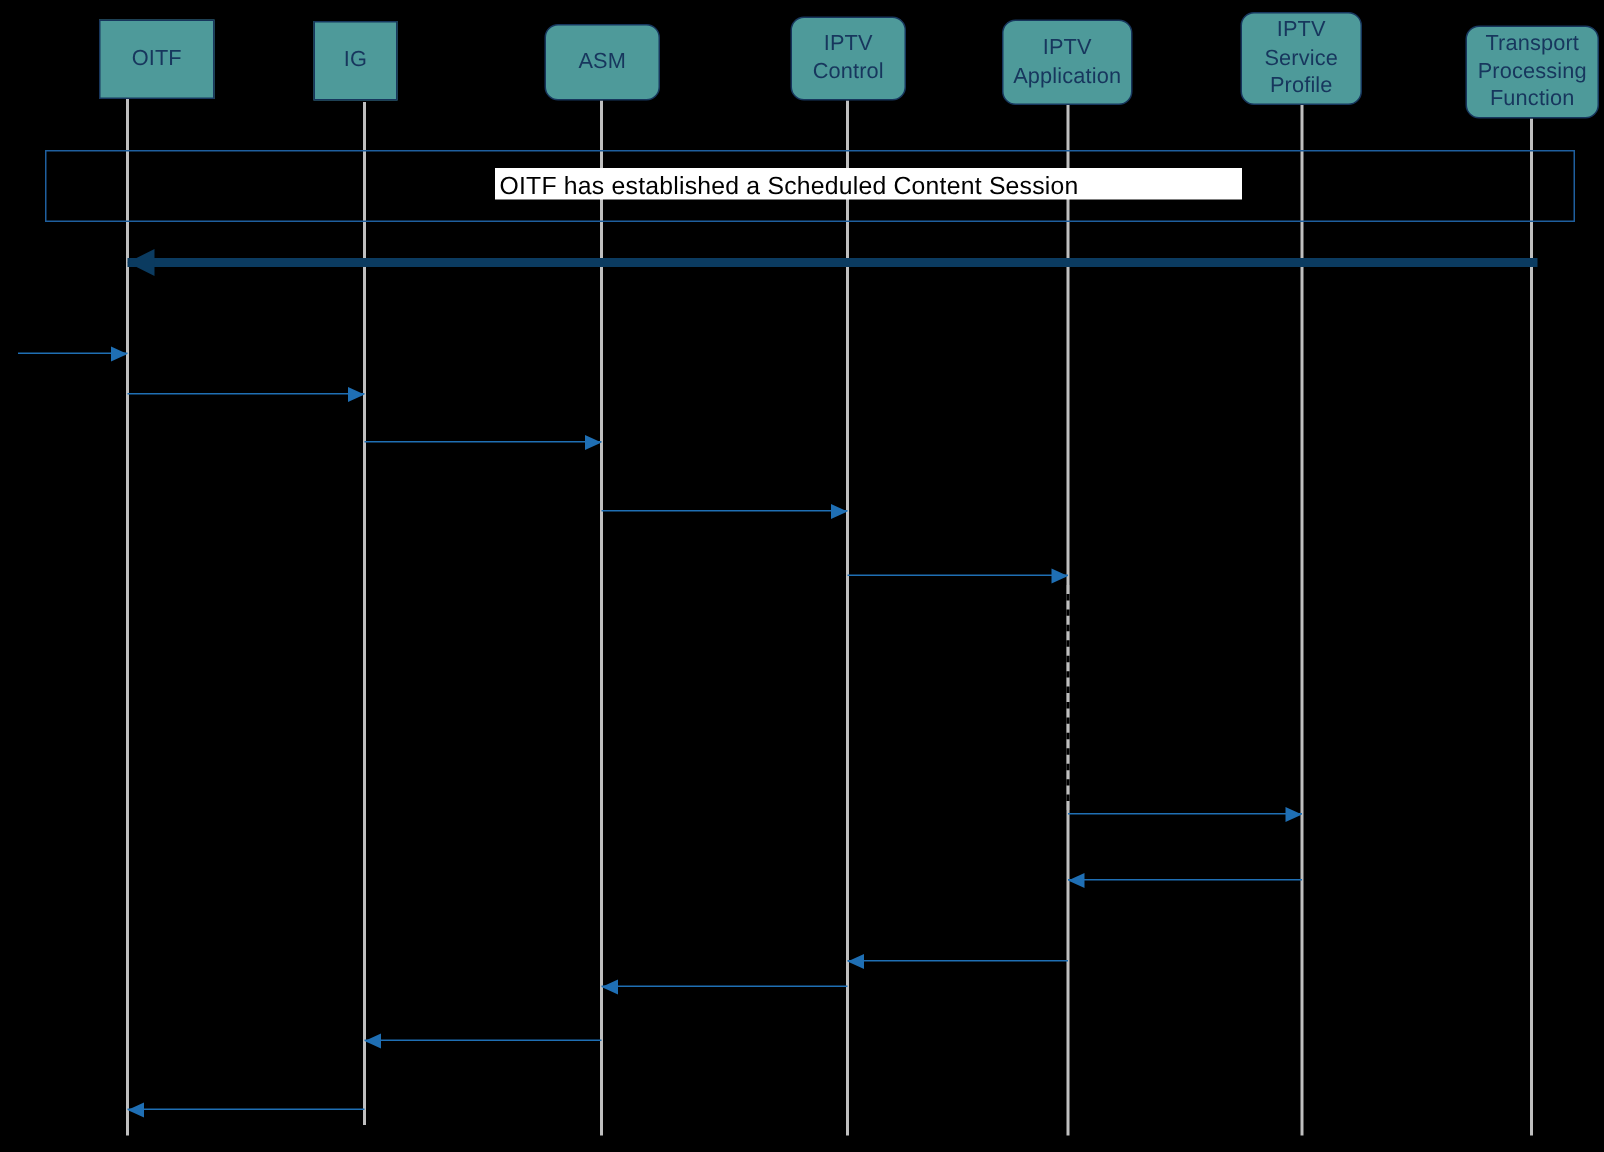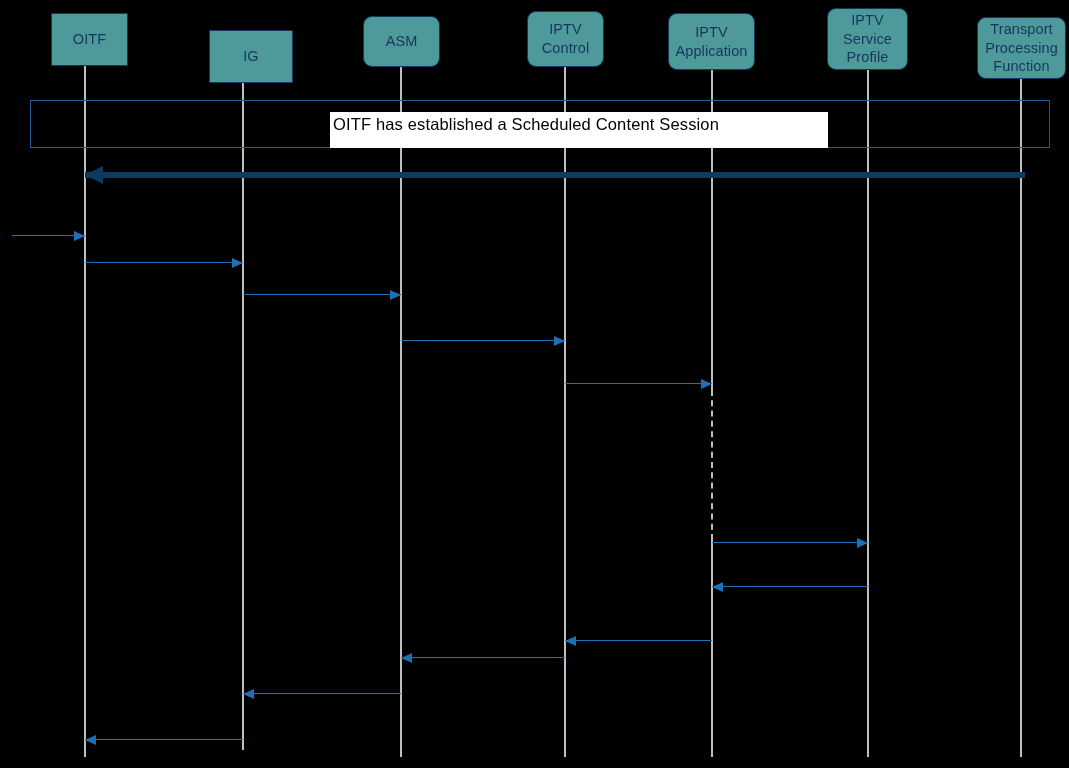--- a/index.html
+++ b/index.html
@@ -96,21 +96,21 @@
       <div class="lifeline" style="left: 400px; top: 67px; height: 690px;"></div>
       <div class="lifeline" style="left: 564px; top: 67px; height: 690px;"></div>
       <div class="lifeline" style="left: 711px; top: 70px; height: 687px;"></div>
       <div class="lifeline" style="left: 867px; top: 70px; height: 687px;"></div>
       <div class="lifeline" style="left: 1020px; top: 79px; height: 678px;"></div>
       <div class="lifeline" style="background: rgb(0, 0, 0); left: 711px; top: 390px; height: 150px;"></div>
       <div class="lifeline dashed" style="left: 711px; top: 390px; height: 150px;"></div>
     </div>
   <div id="frames-layer">
       <div class="frame-box" style="left: 30px; top: 100px; width: 1020px; height: 48px;"></div>
-      <div class="frame-label" style="left: 330px; top: 112px; width: 498px; height: 36px;">OITF has  established a  Scheduled Content Session</div>
+      <div class="frame-label" style="left: 330px; top: 112px; width: 498px; height: 21px;">OITF has  established a  Scheduled Content Session</div>
     </div>
   <div id="messages-layer">
       <div class="msg thick" style="left: 85px; top: 172px; width: 940px;"></div>
       <div class="head left big" style="top: 166px; left: 85px;"></div>
       <div class="msg" style="left: 12px; top: 235px; width: 73px;"></div>
       <div class="head right" style="top: 231px; left: 74px;"></div>
       <div class="msg" style="left: 85px; top: 262px; width: 158px;"></div>
       <div class="head right" style="top: 258px; left: 232px;"></div>
       <div class="msg" style="left: 243px; top: 294px; width: 158px;"></div>
       <div class="head right" style="top: 290px; left: 390px;"></div>
@@ -125,24 +125,24 @@
       <div class="msg" style="left: 565px; top: 640px; width: 147px;"></div>
       <div class="head left" style="top: 636px; left: 565px;"></div>
       <div class="msg" style="left: 401px; top: 657px; width: 164px;"></div>
       <div class="head left" style="top: 653px; left: 401px;"></div>
       <div class="msg" style="left: 243px; top: 693px; width: 158px;"></div>
       <div class="head left" style="top: 689px; left: 243px;"></div>
       <div class="msg" style="left: 85px; top: 739px; width: 158px;"></div>
       <div class="head left" style="top: 735px; left: 85px;"></div>
     </div>
   <div id="participants-layer">
-      <div class="participant" style="left: 51px; top: 13px; width: 77px; height: 53px; justify-content: center;">
+      <div class="participant" style="left: 66px; top: 13px; width: 77px; height: 53px; justify-content: center;">
         <span>OITF</span>
       </div>
-      <div class="participant" style="left: 209px; top: 30px; width: 84px; height: 53px;">
+      <div class="participant" style="left: 209px; top: 14px; width: 56px; height: 53px;">
         <span>IG</span>
       </div>
       <div class="participant rounded" style="left: 363px; top: 16px; width: 77px; height: 51px; text-align: right;">
         <span>ASM</span>
       </div>
       <div class="participant rounded" style="left: 527px; top: 11px; width: 77px; height: 56px;">
         <span>IPTV<br>Control</span>
       </div>
       <div class="participant rounded" style="left: 668px; top: 13px; width: 87px; height: 57px;">
         <span>IPTV<br>Application</span>

